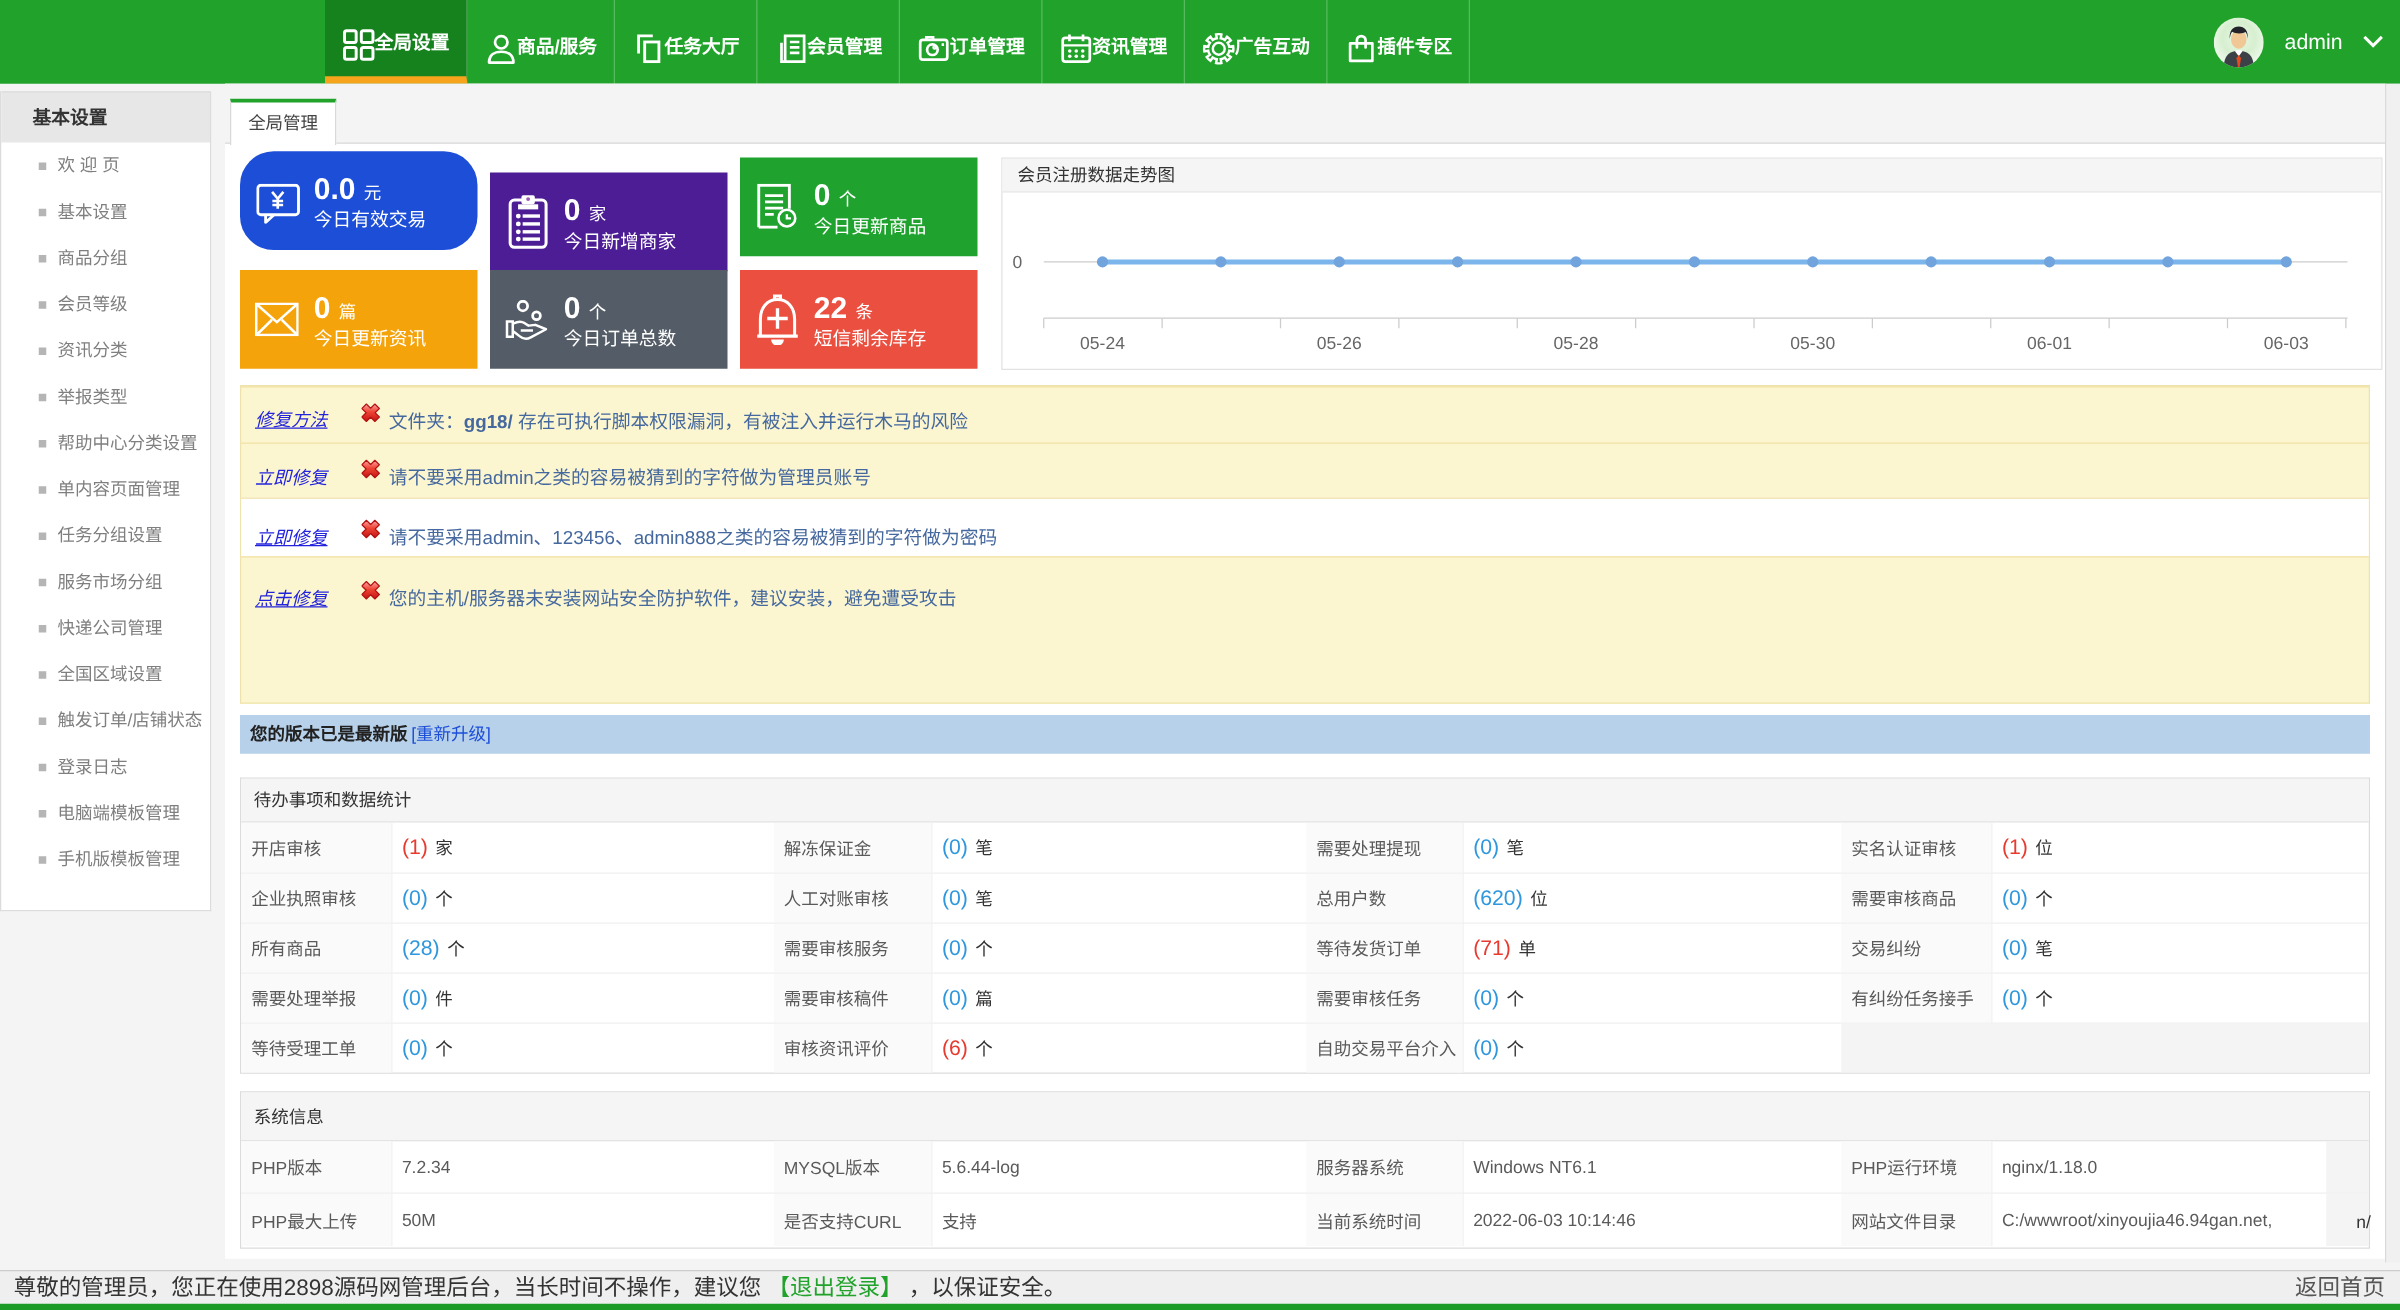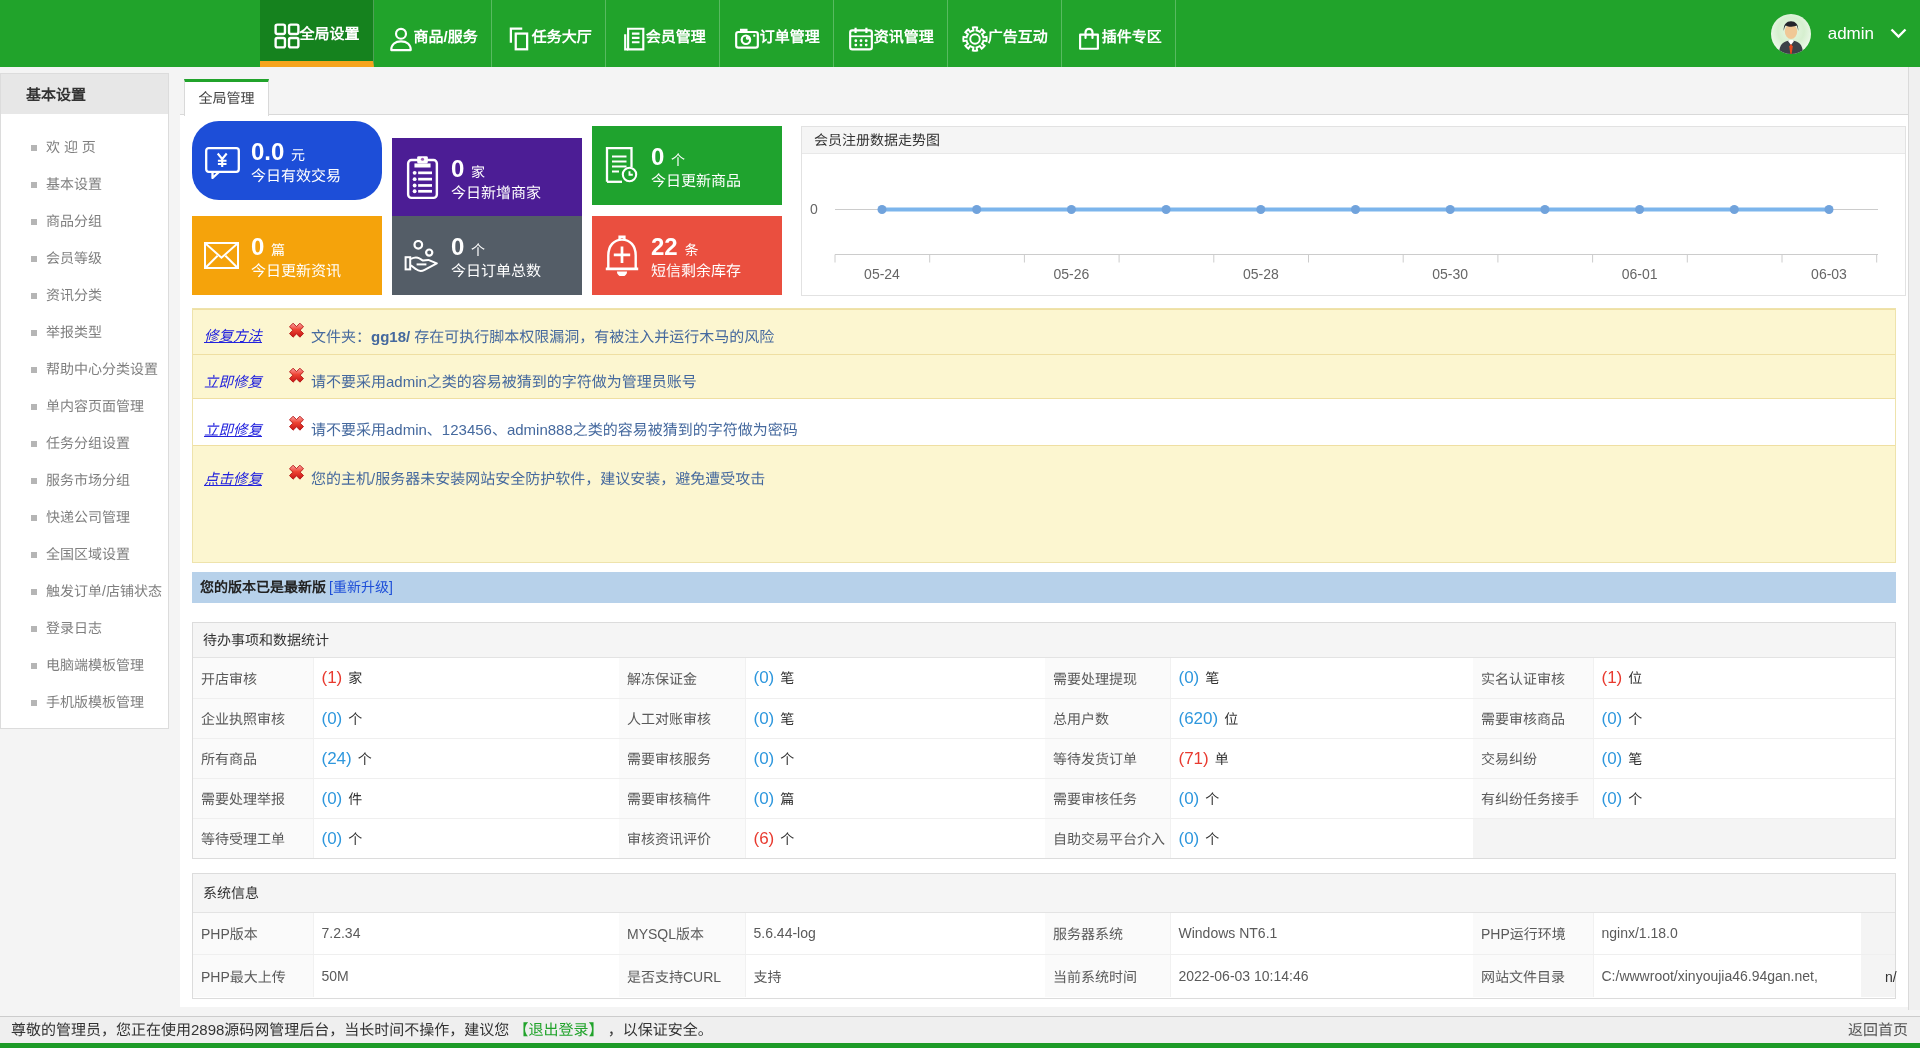--- a/index.html
+++ b/index.html
@@ -12,21 +12,21 @@
 
 .nitem svg{margin-top:10px;height:26px;}
 .nitem .nt{font-size:15px;font-weight:700;margin-top:4px;}
 .nitem.active{background:#15821e;border-bottom:6px solid #f6a41c;}
 .user{position:absolute;right:13px;top:0;height:67px;display:flex;align-items:center;color:#fff;}
 .user .uname{font-size:17px;margin-left:17px;}
 .user svg.chev{margin-left:16px;}
 
 .sidebar{position:absolute;left:0;top:73px;width:169px;height:656px;background:#fff;border:1px solid #dcdcdc;border-top:none;}
 .side-head{height:41px;line-height:41px;background:#e7e7e7;font-size:15px;font-weight:700;color:#333;padding-left:25px;border-top:1px solid #dcdcdc;}
-.side-list{list-style:none;padding-top:15px;}
+.side-list{list-style:none;padding-top:0;}
 .side-list li{height:37px;line-height:37px;font-size:14px;color:#7f7f7f;padding-left:45px;position:relative;}
 .side-list li:before{content:"";position:absolute;left:30px;top:16px;width:6px;height:6px;background:#b5b5b5;}
 
 .panel{position:absolute;left:180px;top:67px;width:1728px;height:940px;background:#fff;}
 .tabbar{position:absolute;left:0;top:0;width:1728px;height:48px;background:#f4f4f4;border-bottom:1px solid #d9d9d9;}
 .tab{position:absolute;left:4px;top:12px;width:85px;height:37px;background:#fff;border:1px solid #d9d9d9;border-top:3px solid #21a32b;border-bottom:none;text-align:center;line-height:32px;font-size:14px;color:#444;}
 .scrollstrip{position:absolute;left:1908px;top:67px;width:12px;height:943px;background:#f0f0f0;border-left:1px solid #dadada;}
 
 .card{position:absolute;width:190px;height:79px;color:#fff;}
 .card .ic{position:absolute;left:13px;top:26px;}
@@ -76,21 +76,21 @@
 table.grid tr:last-child td{border-bottom:none;}
 .todo td{height:40px;}
 .sys td{height:42px;}
 .sys td.lb{background:#f4f4f4;}
 .val .pv{font-size:17px;}
 .val .u{color:#333;margin-left:6px;font-size:14px;}
 .blue{color:#2e97dd;}
 .red{color:#e83a2f;}
 .emptyc{background:#f4f4f4;}
 
-.footer{position:absolute;left:0;top:1016px;width:1920px;height:27px;background:#efefef;border-top:1px solid #ccc;line-height:26px;font-size:15px;color:#333;}
+.footer{position:absolute;left:0;top:1016px;width:1920px;height:27px;background:#efefef;border-top:1px solid #ccc;line-height:26px;font-size:18px;color:#333;}
 .footer .fl{position:absolute;left:11px;}
 .footer .fr{position:absolute;right:12px;color:#555;}
 .footer .grn{color:#21a32b;}
 .greenline{position:absolute;left:0;top:1043px;width:1920px;height:5px;background:#1d9b27;}
 </style>
 </head>
 <body>
 
 <div class="nav">
   <div class="nav-items">
@@ -402,21 +402,21 @@
             <td class="val"><span class="pv blue">(0)</span><span class="u">个</span></td>
         <td class="lb">人工对账审核</td>
             <td class="val"><span class="pv blue">(0)</span><span class="u">笔</span></td>
         <td class="lb">总用户数</td>
             <td class="val"><span class="pv blue">(620)</span><span class="u">位</span></td>
         <td class="lb">需要审核商品</td>
             <td class="val"><span class="pv blue">(0)</span><span class="u">个</span></td>
       </tr>
       <tr>
         <td class="lb">所有商品</td>
-            <td class="val"><span class="pv blue">(24)</span><span class="u">个</span></td>
+            <td class="val"><span class="pv blue">(28)</span><span class="u">个</span></td>
         <td class="lb">需要审核服务</td>
             <td class="val"><span class="pv blue">(0)</span><span class="u">个</span></td>
         <td class="lb">等待发货订单</td>
             <td class="val"><span class="pv red">(71)</span><span class="u">单</span></td>
         <td class="lb">交易纠纷</td>
             <td class="val"><span class="pv blue">(0)</span><span class="u">笔</span></td>
       </tr>
       <tr>
         <td class="lb">需要处理举报</td>
             <td class="val"><span class="pv blue">(0)</span><span class="u">件</span></td>

